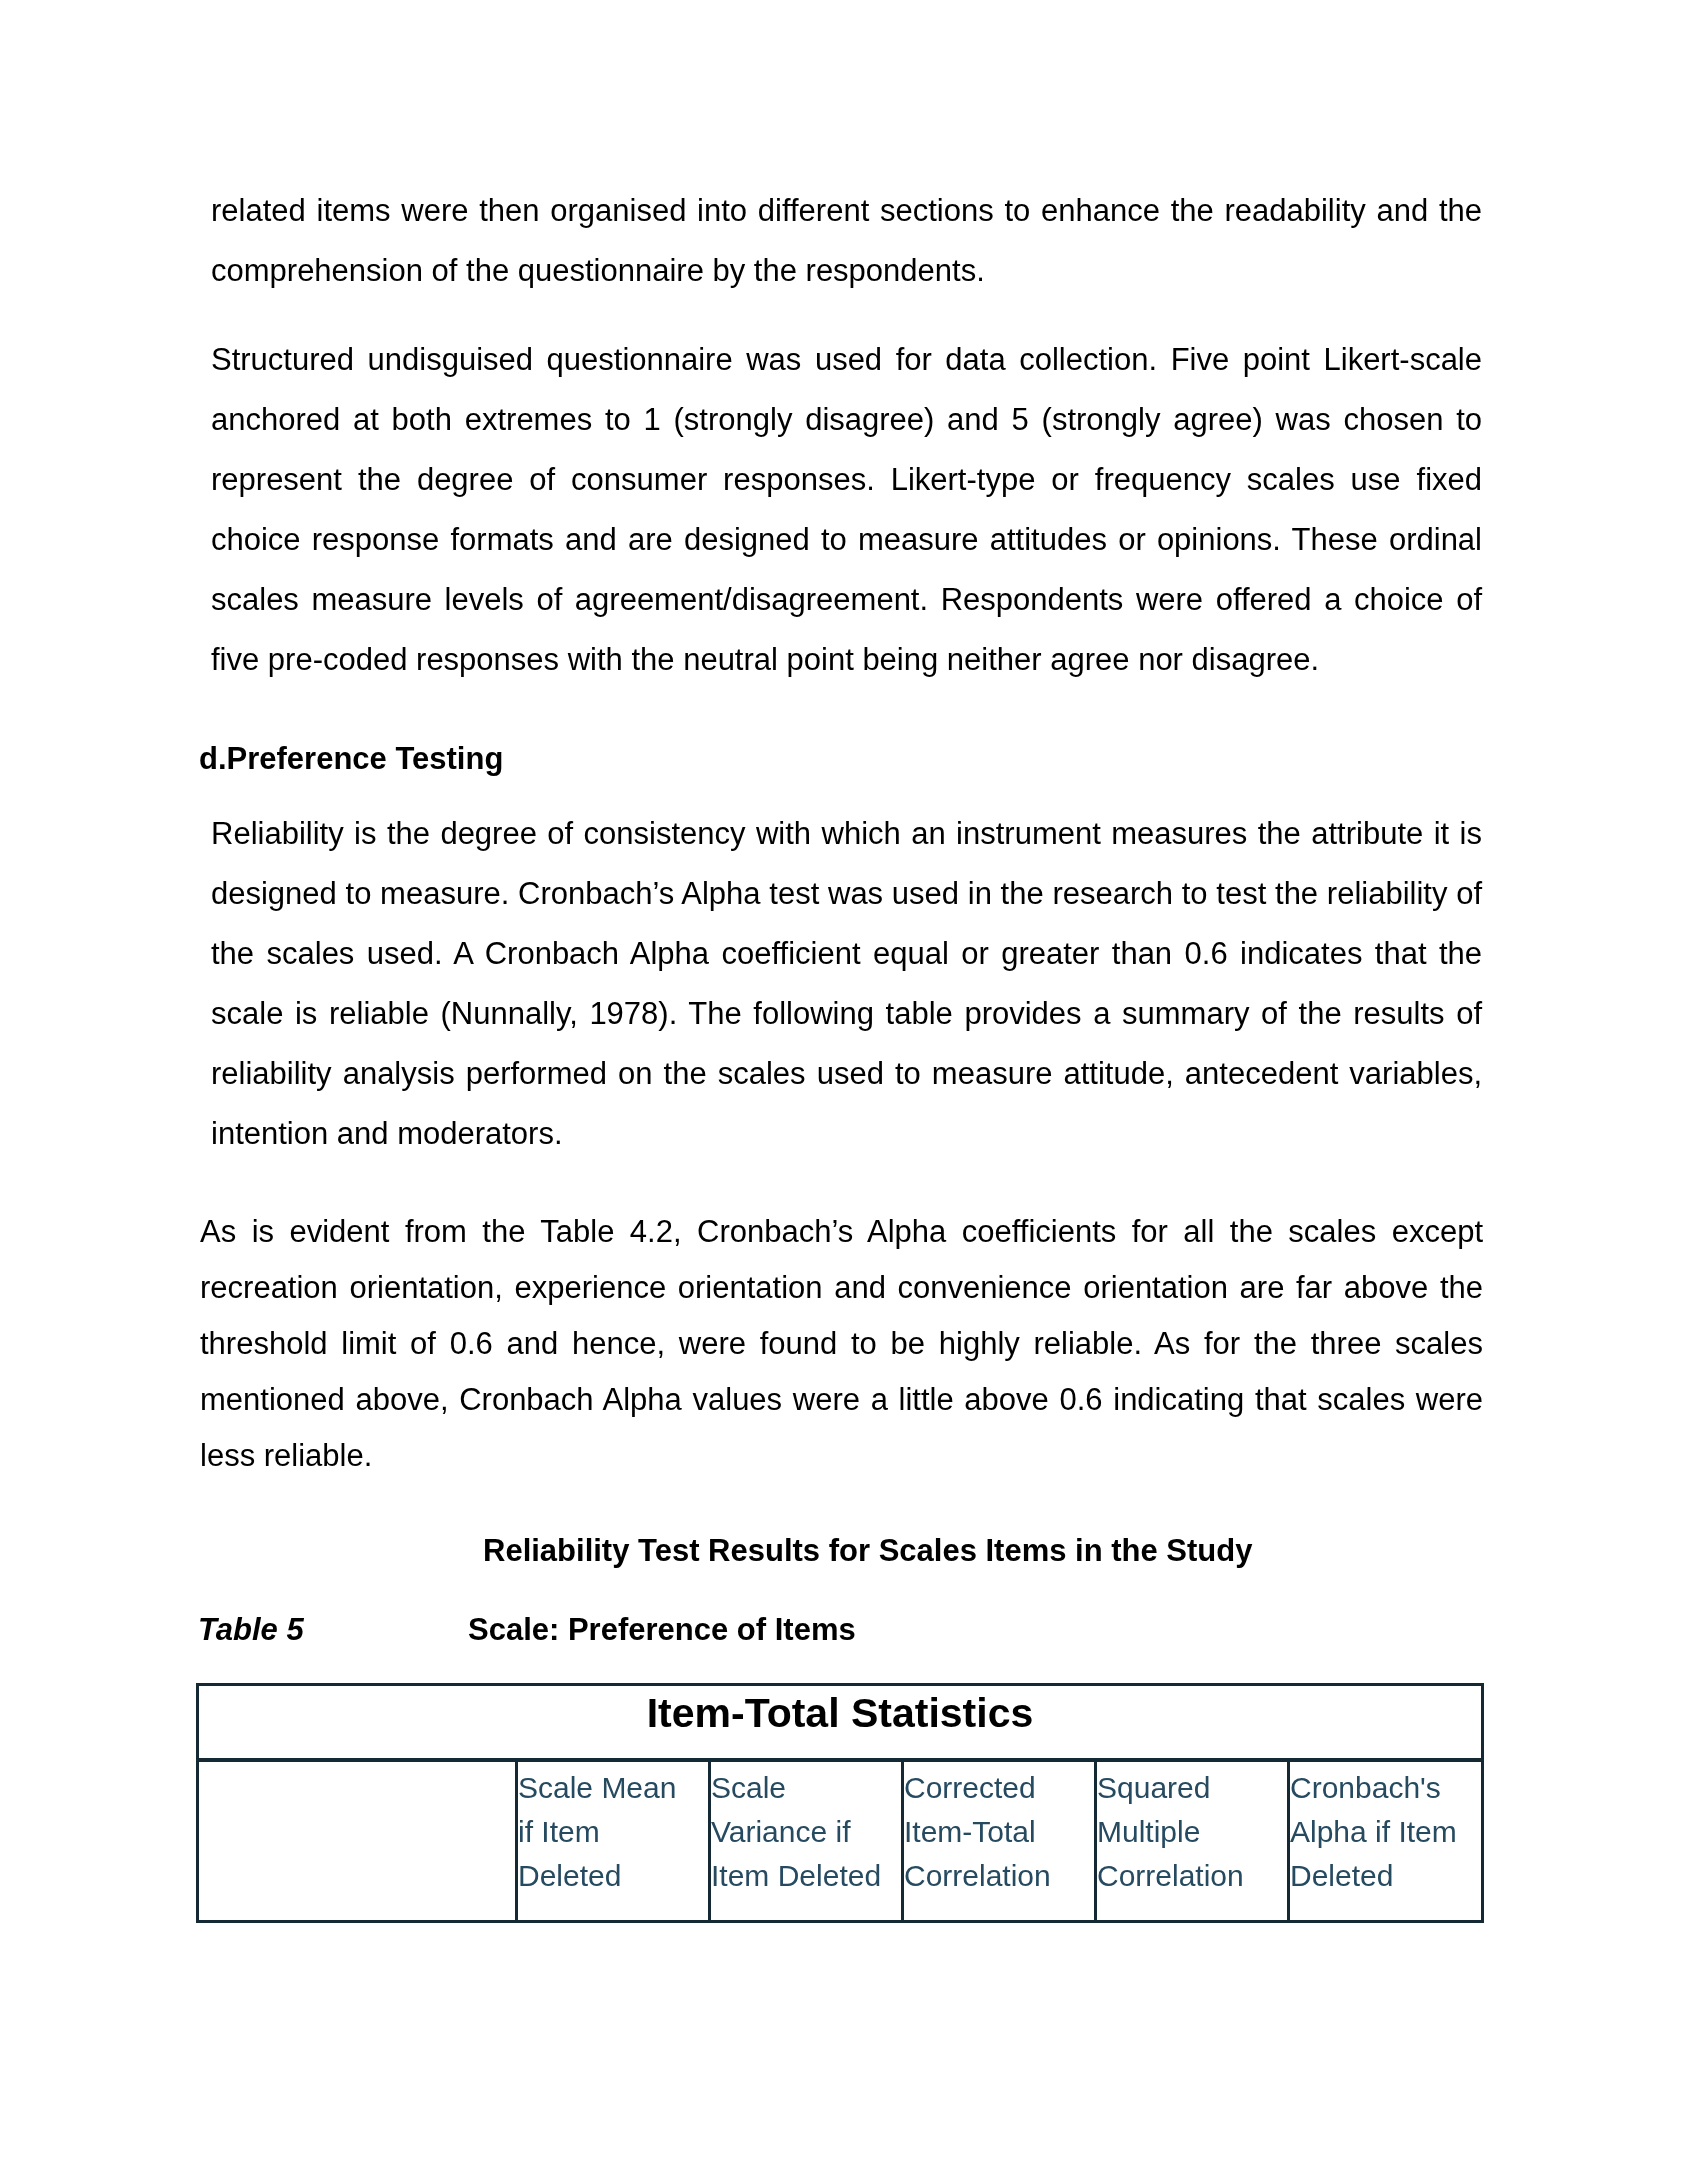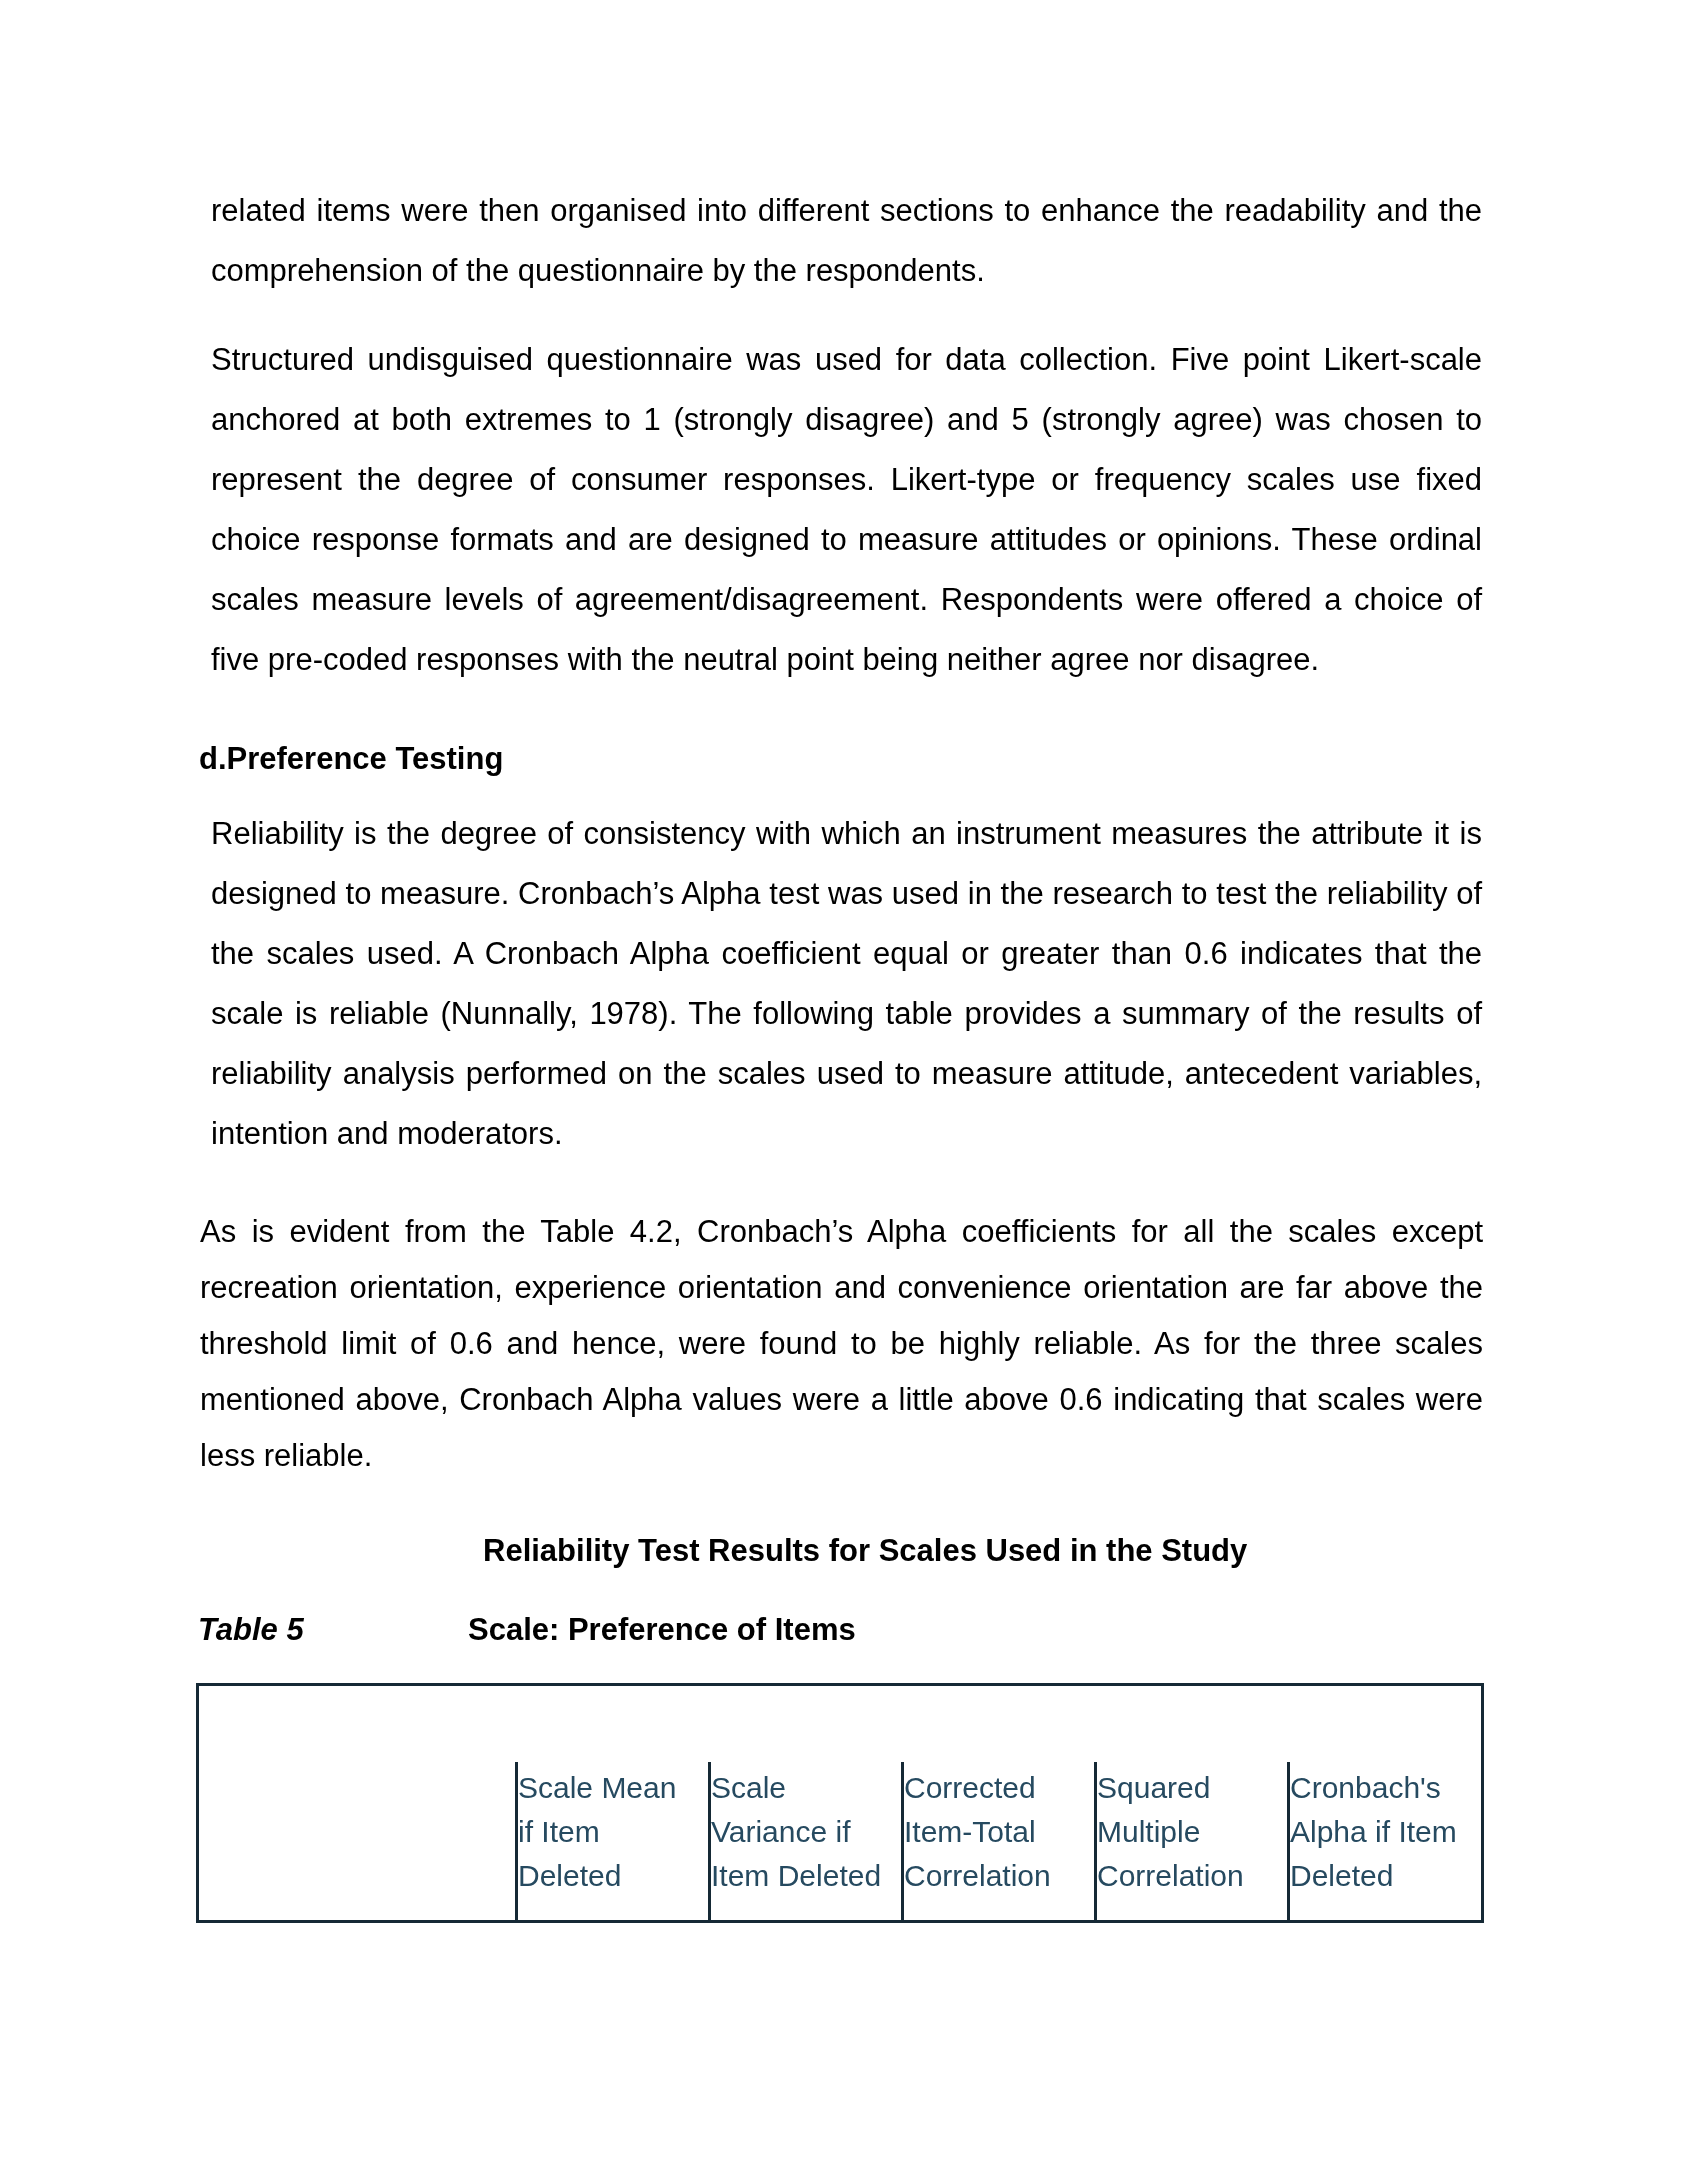--- a/index.html
+++ b/index.html
@@ -59,25 +59,26 @@
 <div class="para serif indent" style="top:181px;">related items were then organised into different sections to enhance the readability and the comprehension of the questionnaire by the respondents.</div>
 
 <div class="para serif indent" style="top:330px;">Structured undisguised questionnaire was used for data collection. Five point Likert-scale anchored at both extremes to 1 (strongly disagree) and 5 (strongly agree) was chosen to represent the degree of consumer responses. Likert-type or frequency scales use fixed choice response formats and are designed to measure attitudes or opinions. These ordinal scales measure levels of agreement/disagreement. Respondents were offered a choice of five pre-coded responses with the neutral point being neither agree nor disagree.</div>
 
 <div class="heading serif">d.Preference Testing</div>
 
 <div class="para serif indent" style="top:804px;">Reliability is the degree of consistency with which an instrument measures the attribute it is designed to measure. Cronbach’s Alpha test was used in the research to test the reliability of the scales used. A Cronbach Alpha coefficient equal or greater than 0.6 indicates that the scale is reliable (Nunnally, 1978). The following table provides a summary of the results of reliability analysis performed on the scales used to measure attitude, antecedent variables, intention and moderators.</div>
 
 <div class="para serif flush" style="top:1204px;">As is evident from the Table 4.2, Cronbach’s Alpha coefficients for all the scales except recreation orientation, experience orientation and convenience orientation are far above the threshold limit of 0.6 and hence, were found to be highly reliable. As for the three scales mentioned above, Cronbach Alpha values were a little above 0.6 indicating that scales were less reliable.</div>
 
-<div class="table-title serif">Reliability Test Results for Scales Used in the Study</div>
+<div class="table-title serif">Reliability Test Results for Scales Items in the Study</div>
 <div class="table-label serif">Table 5</div>
 <div class="scale-label serif">Scale: Preference of Items</div>
 
 <div class="stats">
+  <div class="stats-title">Item-Total Statistics</div>
   <div class="stats-row">
     <div class="stats-stub"></div>
     <div class="stats-col">Scale Mean
 if Item
 Deleted</div>
     <div class="stats-col">Scale
 Variance if
 Item Deleted</div>
     <div class="stats-col">Corrected
 Item-Total

